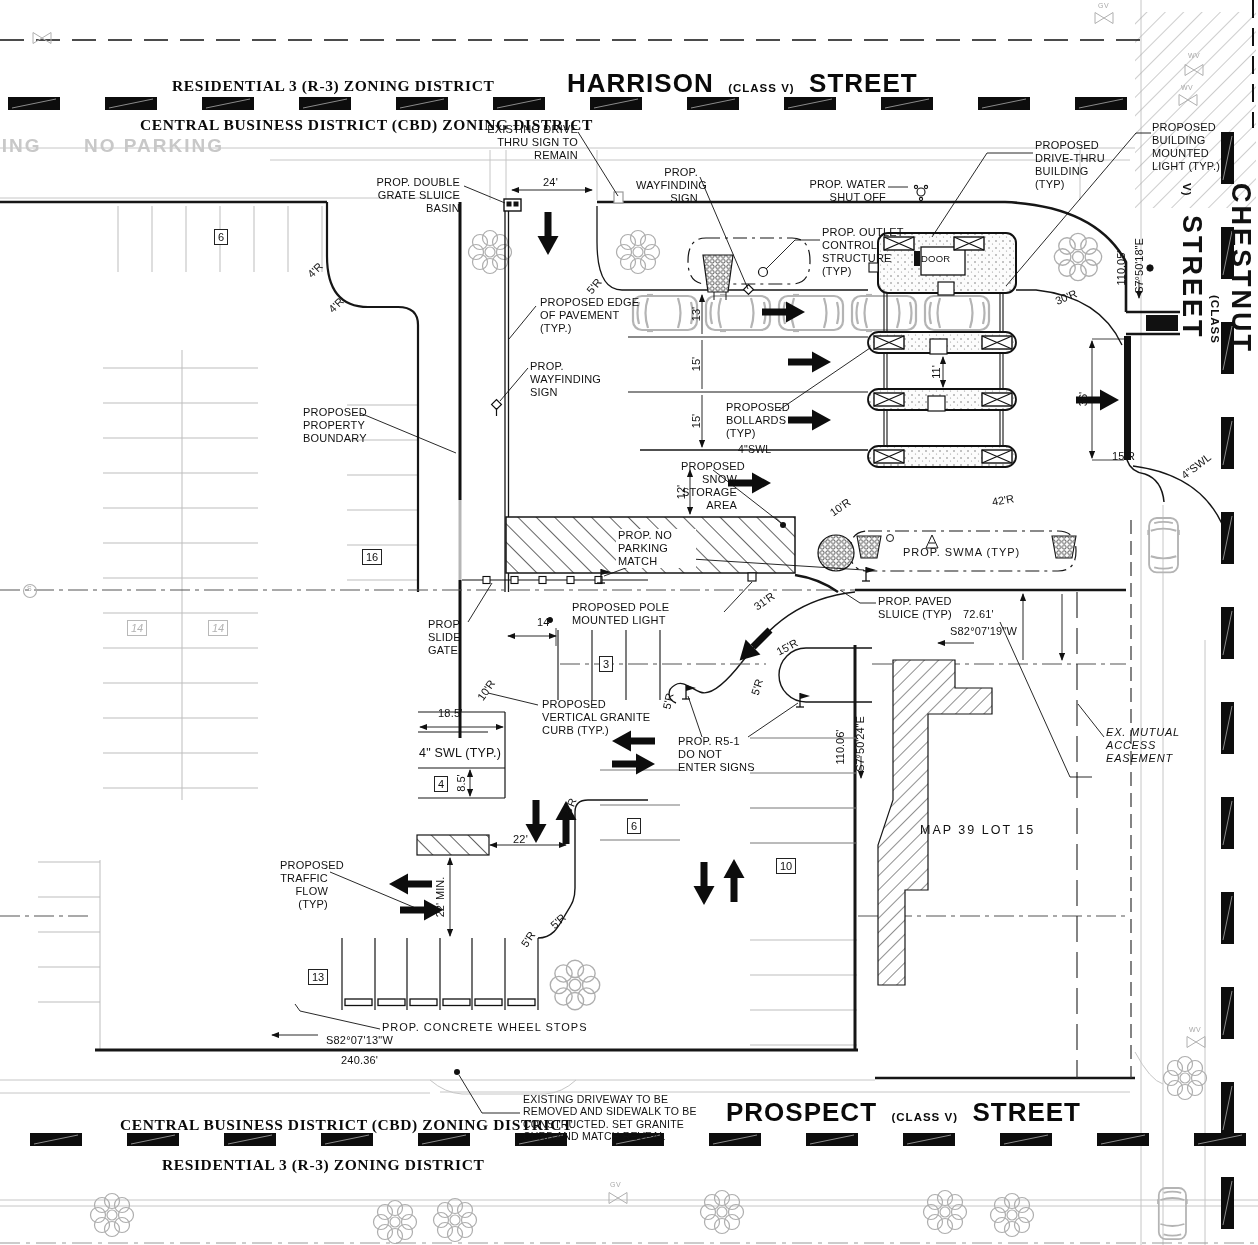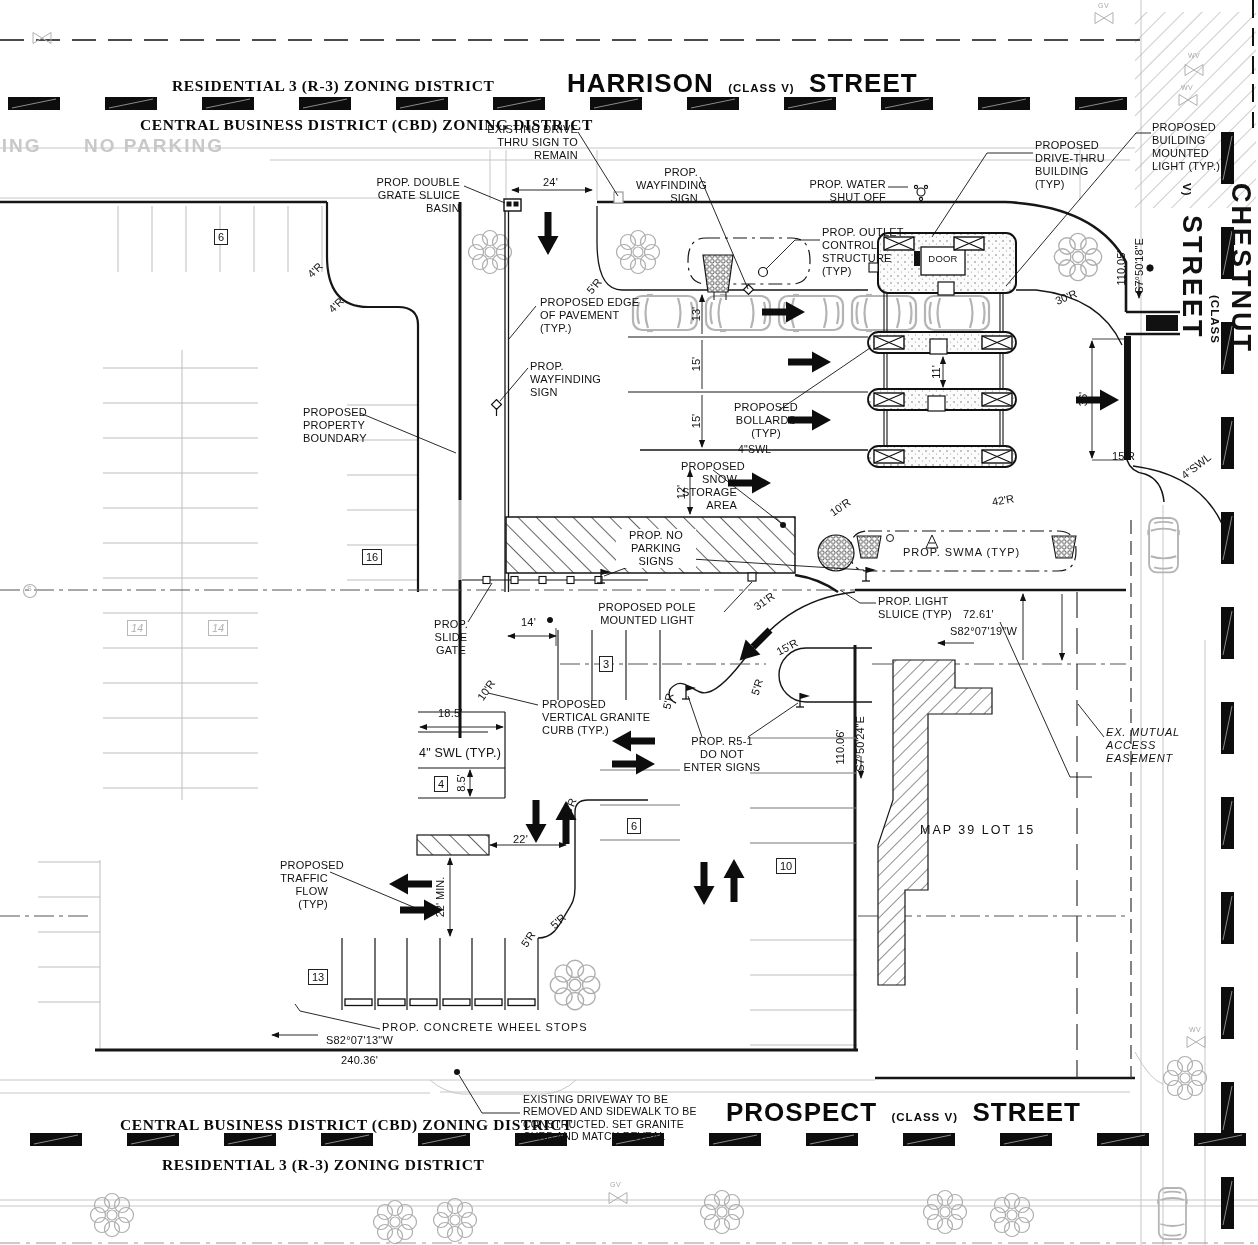--- a/index.html
+++ b/index.html
@@ -1,21 +1,21 @@
 <!DOCTYPE html>
 <html><head>
 <meta charset="utf-8">
 <style>
   html,body{margin:0;padding:0;background:#fff;}
   #plan{position:relative;width:1258px;height:1245px;background:#fff;overflow:hidden;
         font-family:"Liberation Sans",sans-serif;color:#111;}
   #plan svg{position:absolute;left:0;top:0;}
   .lbl{position:absolute;font:11px/1.18 "Liberation Sans",sans-serif;color:#111;
        white-space:pre-line;letter-spacing:.2px;}
-  .r{text-align:right;} .c{text-align:center;}
+  .r{text-align:right;} .c{text-align:left;}
   .rl{position:absolute;font:11px "Liberation Sans",sans-serif;color:#111;white-space:nowrap;}
   .bg{background:#fff;padding:0 2px;}
   .zoning{position:absolute;font-family:"Liberation Serif",serif;font-weight:bold;
           font-size:15.5px;letter-spacing:.6px;white-space:nowrap;color:#0a0a0a;}
   .street{position:absolute;white-space:nowrap;color:#0a0a0a;}
   .street .nm{font-weight:bold;font-size:26px;letter-spacing:1px;text-align:center;}
   .street .cl{font-weight:bold;font-size:11.5px;letter-spacing:1px;margin:0 10px;}
   .vstreet{position:absolute;transform-origin:0 0;transform:rotate(90deg);}
   .vstreet .nm{font-weight:bold;font-size:27px;letter-spacing:3px;}
   .vstreet .cl{font-weight:bold;font-size:11.5px;letter-spacing:1px;margin:0 14px 0 112px;}
@@ -452,23 +452,23 @@
 BOUNDARY</div>
 <div class="lbl c" style="left:726px;top:401px;width:80px;">PROPOSED
 BOLLARDS
 (TYP)</div>
 <div class="lbl r" style="left:681px;top:460px;width:56px;">PROPOSED
 SNOW
 STORAGE
 AREA</div>
 <div class="lbl c bg" style="left:616px;top:529px;width:76px;">PROP. NO
 PARKING
-SIGNS</div>
+MATCH</div>
 <div class="lbl" style="left:903px;top:546px;letter-spacing:1px;">PROP. SWMA (TYP)</div>
-<div class="lbl" style="left:878px;top:595px;">PROP. LIGHT
+<div class="lbl" style="left:878px;top:595px;">PROP. PAVED
 SLUICE (TYP)</div>
 <div class="lbl c" style="left:572px;top:601px;width:150px;">PROPOSED POLE
 MOUNTED LIGHT</div>
 <div class="lbl c" style="left:428px;top:618px;width:46px;">PROP.
 SLIDE
 GATE</div>
 <div class="lbl" style="left:542px;top:698px;">PROPOSED
 VERTICAL GRANITE
 CURB  (TYP.)</div>
 <div class="lbl c" style="left:678px;top:735px;width:88px;">PROP. R5-1
@@ -483,21 +483,21 @@
 (TYP)</div>
 <div class="lbl" style="left:382px;top:1021px;letter-spacing:1px;">PROP. CONCRETE WHEEL STOPS</div>
 <div class="lbl sm" style="left:523px;top:1093px;">EXISTING DRIVEWAY TO BE
 REMOVED AND SIDEWALK TO BE
 CONSTRUCTED. SET GRANITE
 CURB AND MATCH REVEAL</div>
 <div class="lbl" style="left:920px;top:823px;font-size:12.5px;letter-spacing:2px;">MAP 39 LOT 15</div>
 <div class="lbl c" style="left:921px;top:253px;width:44px;font-size:9.5px;">DOOR</div>
 
 <div class="lbl" style="left:543px;top:176px;">24'</div>
-<div class="lbl" style="left:521px;top:616px;">14'</div>
+<div class="lbl" style="left:537px;top:616px;">14'</div>
 <div class="lbl" style="left:438px;top:707px;text-align:right;">18.5'</div>
 <div class="lbl" style="left:513px;top:833px;">22'</div>
 <div class="lbl" style="left:963px;top:608px;">72.61'</div>
 <div class="lbl" style="left:950px;top:625px;">S82°07'19"W</div>
 <div class="lbl" style="left:326px;top:1034px;">S82°07'13"W</div>
 <div class="lbl" style="left:341px;top:1054px;">240.36'</div>
 <div class="lbl" style="left:419px;top:746px;font-size:12.5px;">4" SWL (TYP.)</div>
 <div class="lbl" style="left:738px;top:443px;font-size:10.5px;">4"SWL</div>
 <div class="lbl" style="left:1112px;top:450px;">15'R</div>
 

